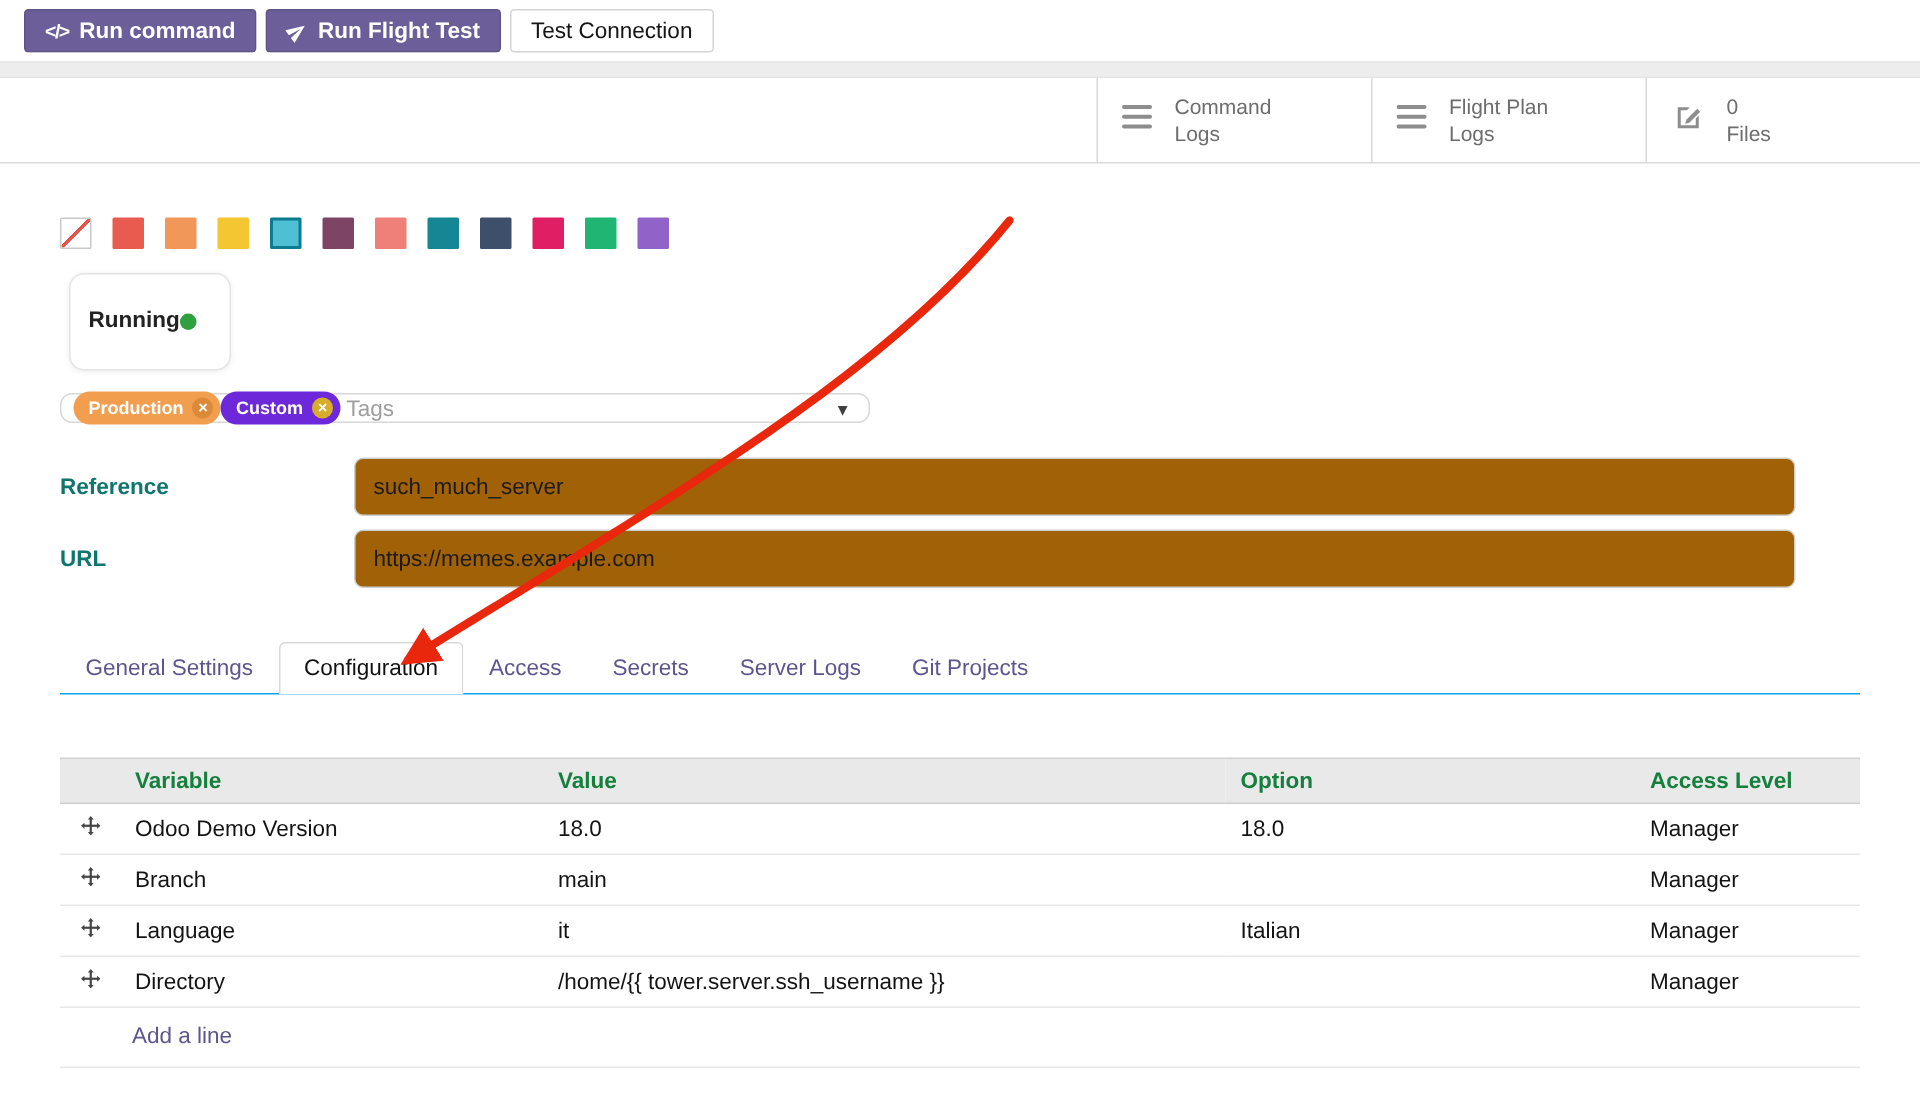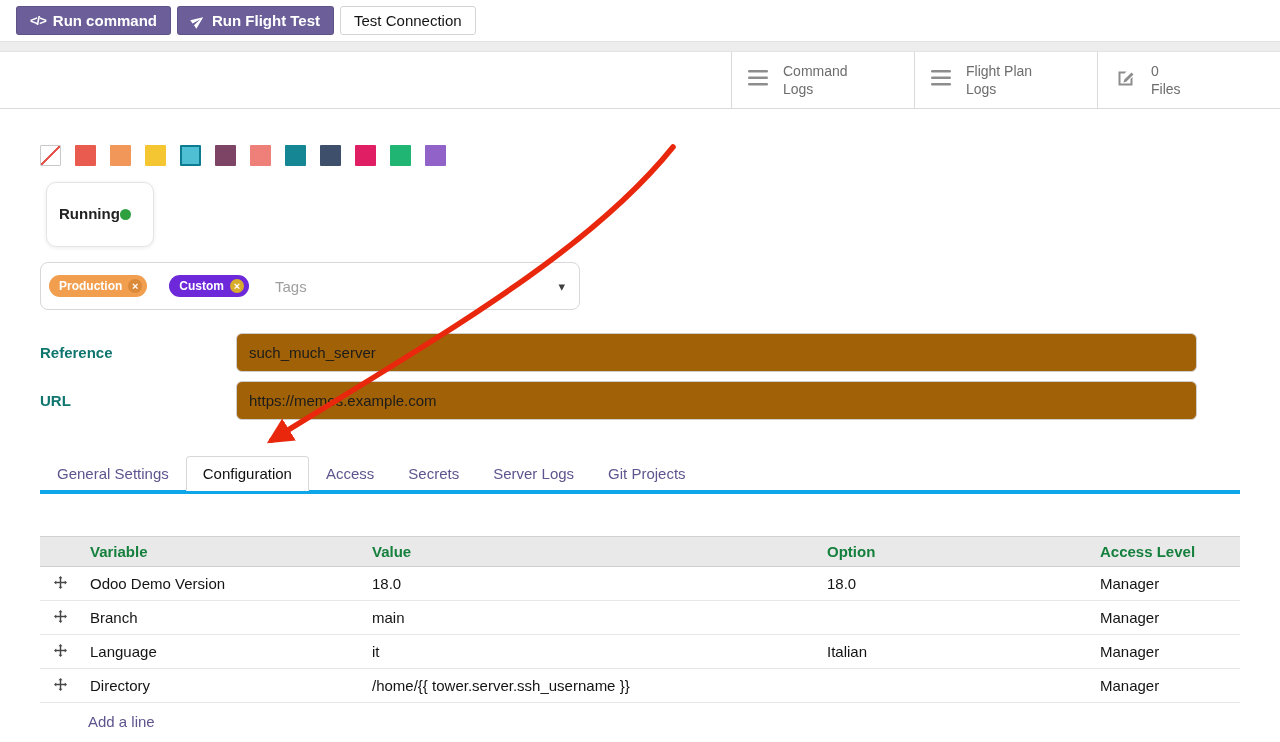--- a/index.html
+++ b/index.html
@@ -35,35 +35,35 @@
     background-image:linear-gradient(135deg, transparent 45%, #e4564b 45%, #e4564b 55%, transparent 55%);}
   .swatch.selected{border:2px solid #0d7c90;}
   .title-row{margin-top:16px;display:flex;align-items:flex-start;}
   .title-input{width:738px;height:73px;background:var(--title-bg);border:none;border-radius:4px;
     font-size:30px;padding:0 14px;color:#16161f;font-family:inherit;outline:none;}
   .status-card{margin-left:6px;width:108px;height:65px;background:#fff;border:1px solid #e4e4e4;
     border-radius:10px;box-shadow:0 1px 4px rgba(0,0,0,.08);display:flex;align-items:center;gap:9px;
     padding:8px 12px;cursor:pointer;}
   .status-text{font-weight:700;font-size:15px;width:52px;line-height:1.25;color:#222;}
   .status-dot{width:11px;height:11px;border-radius:50%;background:var(--status-dot);flex:0 0 auto;}
-  .tags-box{margin-top:15px;width:540px;height:48px;border:1px solid #d8d8d8;border-radius:8px;
-    display:flex;align-items:center;gap:22px;padding:0 14px 0 8px;cursor:text;background:#fff;}
+  .tags-box{margin-top:15px;width:540px;height:20px;border:1px solid #d8d8d8;border-radius:8px;
+    display:flex;align-items:center;gap:0;padding:0 14px 0 8px;cursor:text;background:#fff;}
   .tag-pill{display:inline-flex;align-items:center;gap:6px;height:22px;border-radius:11px;
     padding:0 5px 0 10px;color:#fff;font-size:12px;font-weight:700;white-space:nowrap;}
   .tag-x{width:14px;height:14px;border-radius:50%;display:flex;align-items:center;justify-content:center;
     color:#fff;font-size:11px;line-height:1;cursor:pointer;}
   .tags-placeholder{color:#9e9e9e;font-size:15px;margin-left:4px;}
   .tags-caret{margin-left:auto;color:#3f3f3f;font-size:13px;cursor:pointer;}
   .form-rows{margin-top:23px;width:1157px;}
   .form-row{display:flex;align-items:center;margin-bottom:9px;}
   .form-label{width:196px;font-weight:700;font-size:15px;color:#0f766e;}
   .form-input{flex:1;height:39px;border:1px solid #cfcfcf;border-radius:6px;padding:0 12px;
     font-size:15px;font-family:inherit;color:#1b1b1b;outline:none;background:#a16207;}
   
-  .tabs{margin-top:36px;border-bottom:4px solid #0ea5e9;display:flex;}
+  .tabs{margin-top:36px;border-bottom:1px solid #0ea5e9;display:flex;}
   .tab{padding:8px 16px;font-size:15px;color:var(--link);cursor:pointer;margin-bottom:-1px;
     border:1px solid transparent;white-space:nowrap;}
   .tab.active{background:#fff;color:#111;border-color:#d8d8d8;border-bottom-color:#fff;
     border-radius:4px 4px 0 0;}
   
   .table-wrap{margin-top:42px;}
   table{width:1200px;border-collapse:collapse;font-size:15px;}
   thead th{background:#e9e9e9;border-top:1px solid #d2d2d2;border-bottom:1px solid #cfcfcf;
     text-align:left;font-weight:700;padding:6px 10px;color:#15803d;}
   tbody td{border-bottom:1px solid #e7e7e7;padding:8px 10px;color:#141414;}

